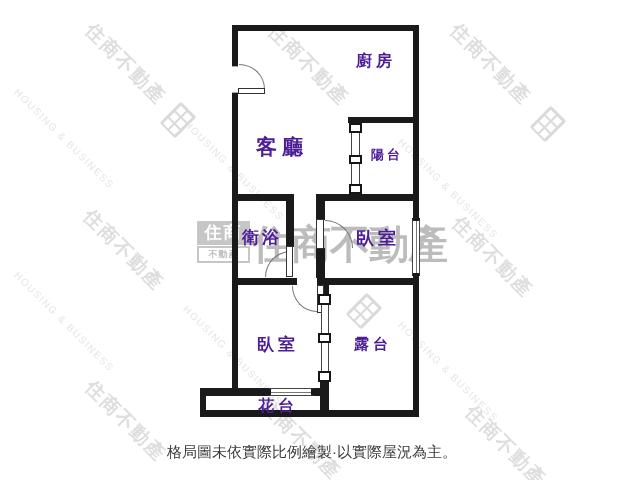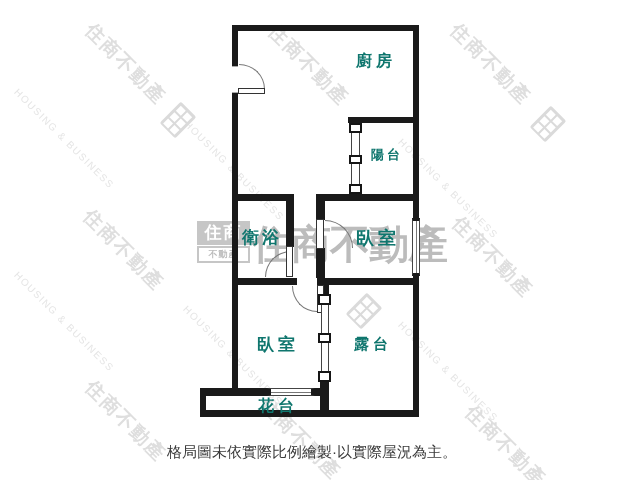--- a/index.html
+++ b/index.html
@@ -31,21 +31,21 @@
   .leaf{position:absolute;background:#fff;border:1px solid #333;box-sizing:border-box;z-index:3;}
   .arc{position:absolute;border:0 solid #777;box-sizing:border-box;z-index:2;}
   .arc-tr{border-top-width:1px;border-right-width:1px;border-radius:0 100% 0 0;}
   .arc-tl{border-top-width:1px;border-left-width:1px;border-radius:100% 0 0 0;}
   .arc-bl{border-left-width:1px;border-bottom-width:1px;border-radius:0 0 0 100%;}
   .win{position:absolute;background:#fff;border:1px solid #444;box-sizing:border-box;z-index:3;}
   .cap{position:absolute;background:#fff;border:2px solid #161616;box-sizing:border-box;z-index:4;}
   .vline{position:absolute;left:50%;top:0;bottom:0;width:1px;background:#777;}
   .hline{position:absolute;top:50%;left:0;right:0;height:1px;background:#777;}
 
-  .room-label{position:absolute;transform:translate(-50%,-50%);color:#0f766e;font-weight:600;
+  .room-label{position:absolute;transform:translate(-50%,-50%);color:#4c1d95;font-weight:600;
     white-space:nowrap;z-index:5;}
   .caption{position:absolute;transform:translate(-50%,-50%);color:#3a3a3a;font-size:15px;
     white-space:nowrap;z-index:5;}
 </style>
 </head>
 <body>
 
 <div id="stage">
 
   <div class="wm wm-zh" style="left:73px;top:51px;">住商不動產</div>
@@ -144,20 +144,21 @@
   <div class="win" style="left:321px;top:297px;width:8px;height:83px;"></div>
   <div class="cap" style="left:318px;top:294px;width:13px;height:11px;"></div>
   <div class="cap" style="left:318px;top:333px;width:13px;height:10px;"></div>
   <div class="cap" style="left:318px;top:371px;width:13px;height:11px;"></div>
 
   <div class="win" style="left:267px;top:388px;width:48px;height:8px;border-left:4px solid #1a1a1a;border-right:4px solid #1a1a1a;">
       <span class="hline"></span>
     </div>
 
   <div class="room-label" style="left:376px;top:61px;font-size:16px;letter-spacing:4px;">廚房</div>
+  <div class="room-label" style="left:282px;top:147px;font-size:21px;letter-spacing:5px;">客廳</div>
   <div class="room-label" style="left:387px;top:155px;font-size:13px;letter-spacing:3px;">陽台</div>
   <div class="room-label" style="left:262px;top:237px;font-size:17px;letter-spacing:3px;">衛浴</div>
   <div class="room-label" style="left:378px;top:238px;font-size:18px;letter-spacing:4px;">臥室</div>
   <div class="room-label" style="left:278px;top:344px;font-size:17px;letter-spacing:4px;">臥室</div>
   <div class="room-label" style="left:373px;top:344px;font-size:15px;letter-spacing:4px;">露台</div>
   <div class="room-label" style="left:278px;top:406px;font-size:16px;letter-spacing:4px;">花台</div>
 
   <div class="caption" style="left:312px;top:452px;">格局圖未依實際比例繪製·以實際屋況為主。</div>
 
 </div>

